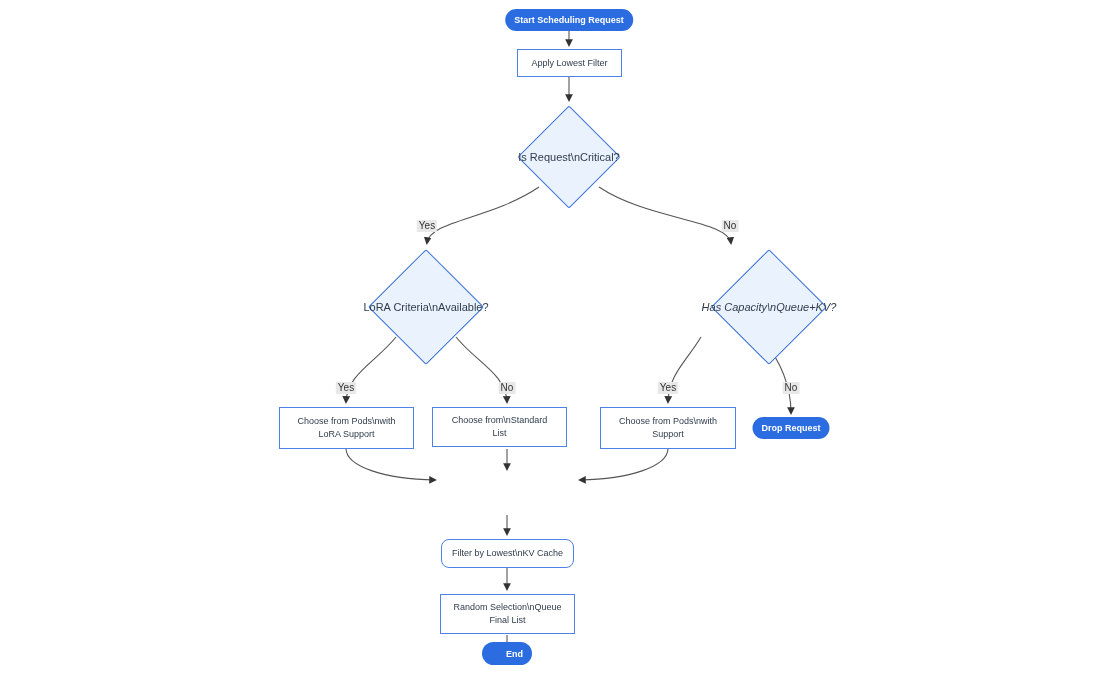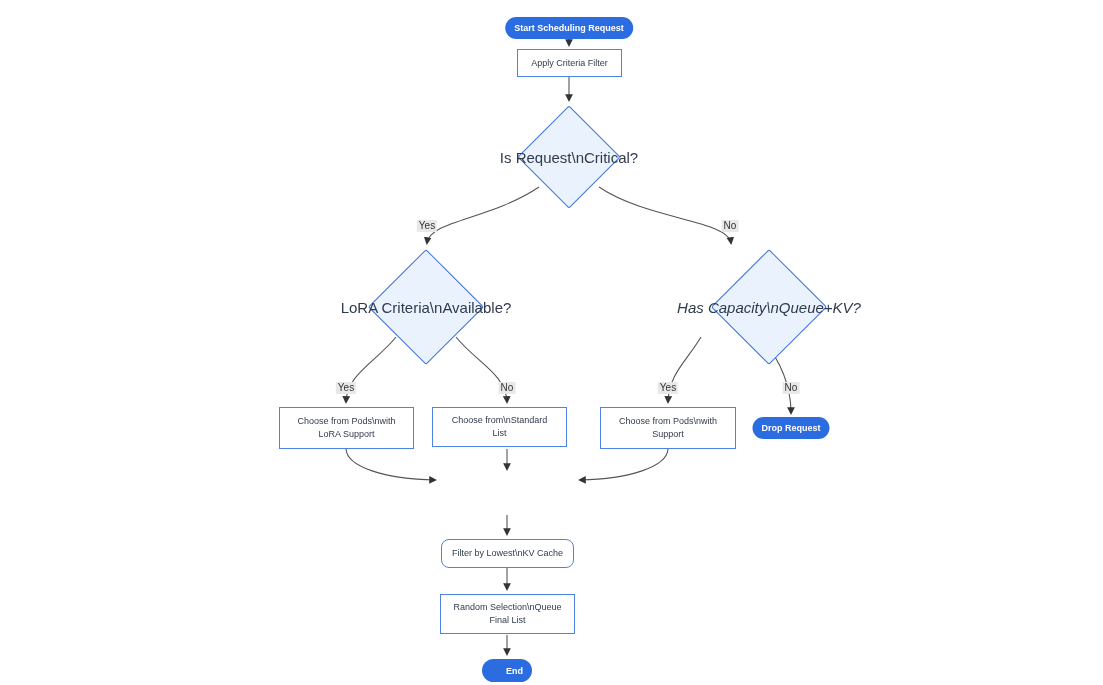--- a/index.html
+++ b/index.html
@@ -50,21 +50,21 @@
     position: absolute; left: 50%; top: 50%;
     transform: translate(-50%, -50%) rotate(45deg);
     background: var(--diamond-fill, #eaf3fd);
     border: 1.4px solid var(--diamond-border, #3c72d9);
     border-radius: 2px;
     box-sizing: border-box;
   }
   .diamond-label {
     position: absolute; inset: 0; z-index: 3;
     display: flex; align-items: center; justify-content: center;
-    font-size: 15px; color: var(--box-text, #2f3b4c);
+    font-size: 11px; color: var(--box-text, #2f3b4c);
     white-space: nowrap;
   }
   .edge-label {
     position: absolute; z-index: 3;
     transform: translate(-50%, -50%);
     background: var(--label-bg, #e8e8e8);
     color: var(--label-text, #333333);
     font-size: 10px; line-height: 12px;
     padding: 0 2px;
   }
@@ -89,26 +89,26 @@
     <path class="edge" marker-end="url(#arrow)" d="M701 337 C686 362 669 374 668 402"></path>
     <path class="edge" marker-end="url(#arrow)" d="M761 337 C780 360 791 385 791 413"></path>
     <path class="edge" marker-end="url(#arrow)" d="M346 449 C347 467 385 479 435 480"></path>
     <path class="edge" marker-end="url(#arrow)" d="M507 449 L507 469"></path>
     <path class="edge" marker-end="url(#arrow)" d="M668 449 C667 467 629 479 580 480"></path>
     <path class="edge" marker-end="url(#arrow)" d="M507 515 L507 534"></path>
     <path class="edge" marker-end="url(#arrow)" d="M507 568 L507 589"></path>
     <path class="edge" marker-end="url(#arrow)" d="M507 635 L507 654"></path>
   </svg>
 
-  <div class="pill" style="left:569px; top:17px; height:22px;">
+  <div class="pill" style="left:569px; top:9px; height:22px;">
     <span>Start Scheduling Request</span>
   </div>
 
   <div class="rect-node" style="left:517px; top:49px; width:105px; height:28px;">
-    <span class="line">Apply Criteria Filter</span>
+    <span class="line">Apply Lowest Filter</span>
   </div>
 
   <div class="diamond" style="left:517px; top:105px; width:104px; height:104px;">
     <div class="diamond-shape" style="width:73px; height:73px;"></div>
     <div class="diamond-label">Is Request\nCritical?</div>
   </div>
 
   <div class="diamond" style="left:368px; top:249px; width:116px; height:116px;">
     <div class="diamond-shape" style="width:82px; height:82px;"></div>
     <div class="diamond-label">LoRA Criteria\nAvailable?</div>
@@ -141,21 +141,21 @@
 
   <div class="rect-node" style="left:441px; top:539px; width:133px; height:29px;border-radius:8px;">
     <span class="line">Filter by Lowest\nKV Cache</span>
   </div>
 
   <div class="rect-node" style="left:440px; top:594px; width:135px; height:40px;">
     <span class="line">Random Selection\nQueue</span>
     <span class="line">Final List</span>
   </div>
 
-  <div class="pill" style="left:507px; top:659px; height:23px;padding-left:24px;">
+  <div class="pill" style="left:507px; top:642px; height:23px;padding-left:24px;">
     <span>End</span>
   </div>
 
   <div class="edge-label" style="left:427px; top:226px;">Yes</div>
   <div class="edge-label" style="left:730px; top:226px;">No</div>
   <div class="edge-label" style="left:346px; top:388px;">Yes</div>
   <div class="edge-label" style="left:507px; top:388px;">No</div>
   <div class="edge-label" style="left:668px; top:388px;">Yes</div>
   <div class="edge-label" style="left:791px; top:388px;">No</div>
 

